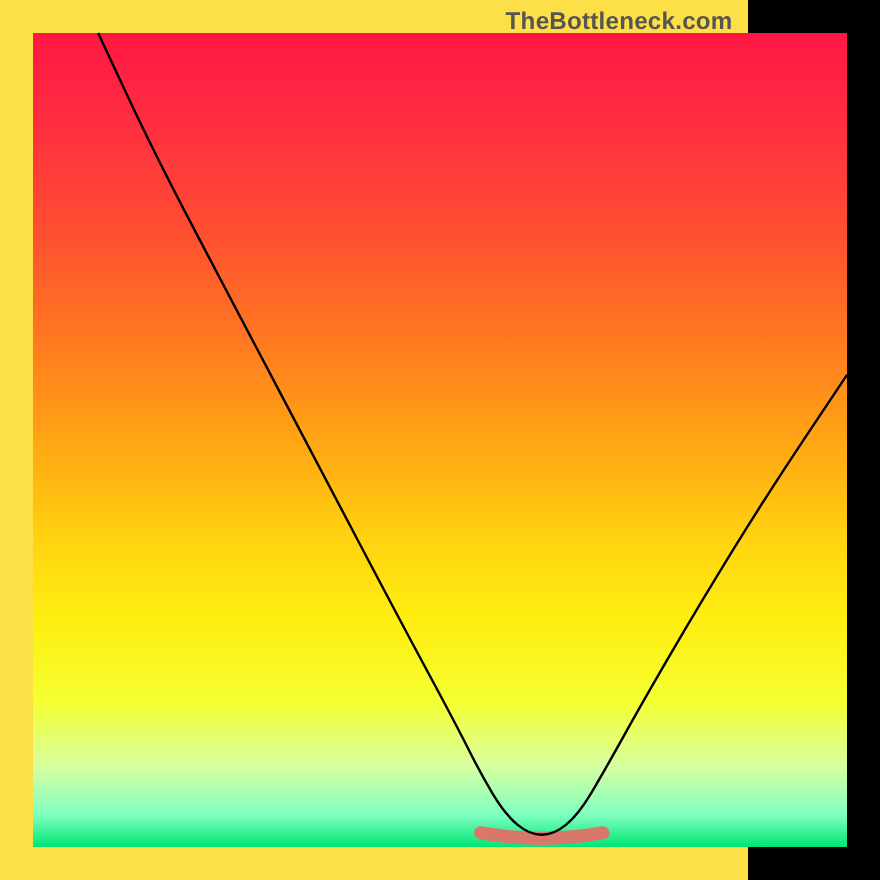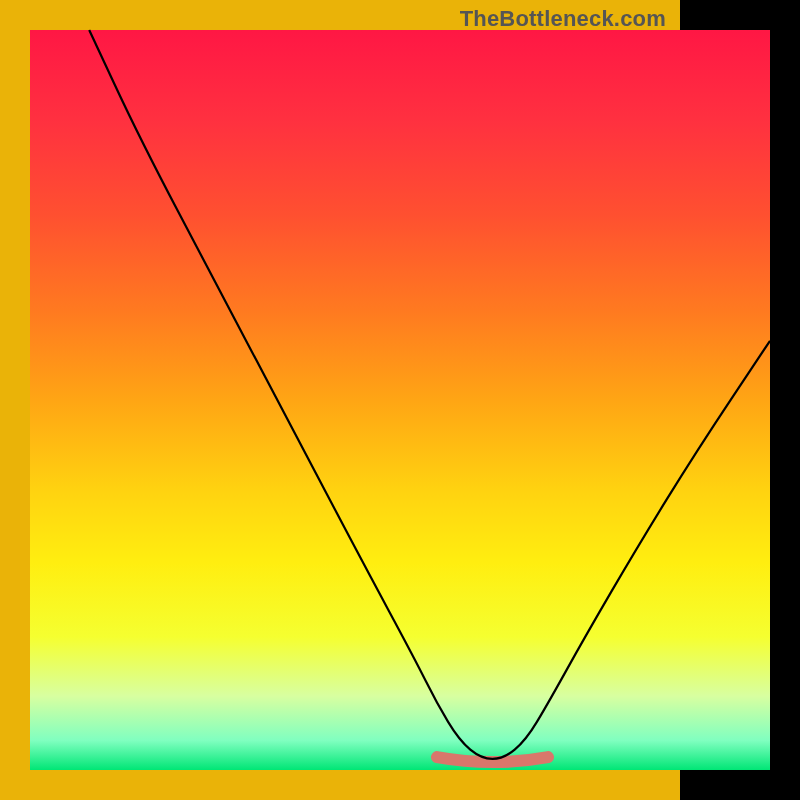--- a/index.html
+++ b/index.html
@@ -1,21 +1,21 @@
 <!DOCTYPE html>
 <html><head>
 <meta charset="utf-8">
 <style>
   * { margin: 0; padding: 0; box-sizing: border-box; }
   html, body { width: 800px; height: 800px; overflow: hidden; background: #000; }
   .container {
     width: 680px;
     height: 800px;
     position: relative;
-    background: #eab308;
+    background: #fde047;
   }
   .watermark {
     position: absolute;
     top: 6px;
     right: 14px;
     font-family: Arial, Helvetica, sans-serif;
     font-size: 22px;
     font-weight: bold;
     color: #555;
     letter-spacing: 0.2px;

